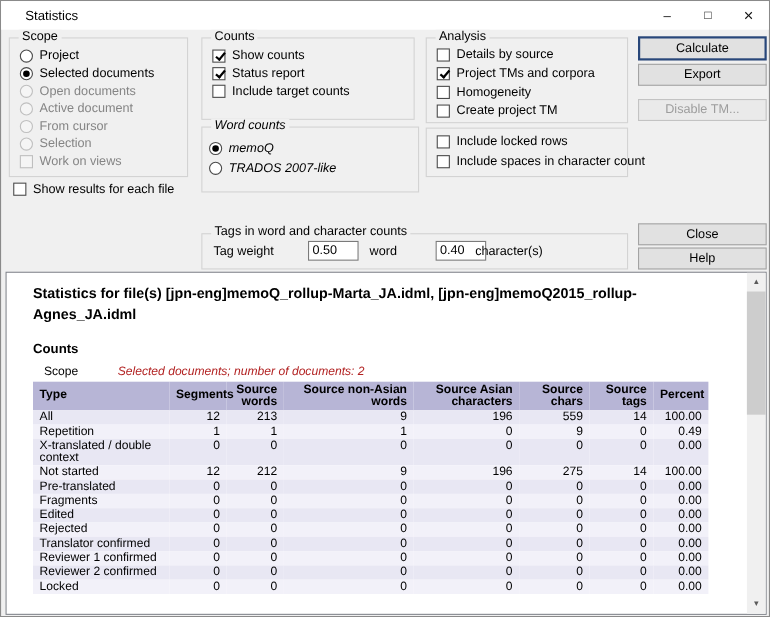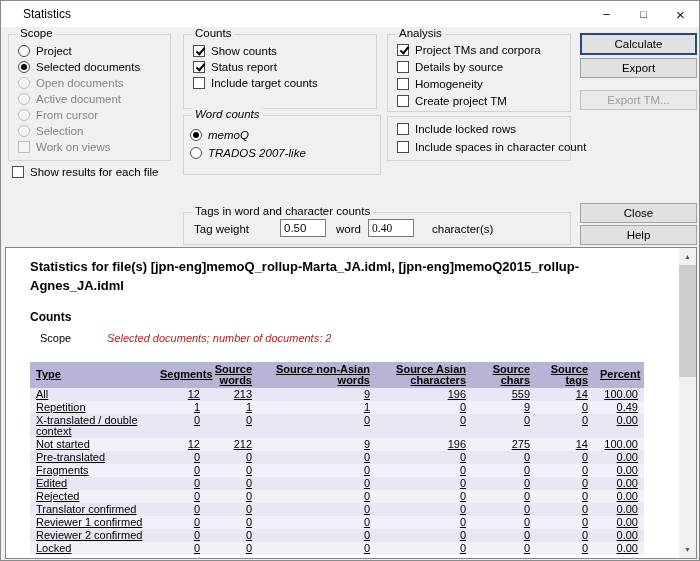--- a/index.html
+++ b/index.html
@@ -46,22 +46,22 @@
   
   .panel { position:absolute; left:4px; top:246px; width:692px; height:312px; background:#fff;
     border:1px solid #82858c; }
   .panel-content { position:absolute; left:0; top:0; right:17px; bottom:0; padding:10px 8px 0 24px;
     overflow:hidden; }
   .results-title { font-weight:bold; font-size:13px; line-height:1.45; width:628px; }
   .counts-heading { font-weight:bold; font-size:12px; margin-top:14px; }
   .scope-line { margin-top:8px; padding-left:10px; font-size:11px; }
   .scope-line .sl-label { display:inline-block; width:67px; }
   .scope-line .sl-value { color:#b22222; font-style:italic; }
-  table.stats { border-collapse:collapse; table-layout:fixed; width:614px; margin-top:18px;
-    font-size:11px;text-decoration:underline; }
+  table.stats { border-collapse:collapse; table-layout:fixed; width:614px; margin-top:3px;
+    font-size:11px; }
   table.stats th { background:#b7b5d6; font-weight:bold; text-align:right; vertical-align:middle;
     padding:2px 6px; line-height:11px; white-space:pre-line; height:26px; }
   table.stats th.c0 { text-align:left; width:124px; }
   table.stats th.c1 { width:52px; } table.stats th.c2 { width:52px; }
   table.stats th.c3 { width:118px; } table.stats th.c4 { width:96px; }
   table.stats th.c5 { width:64px; } table.stats th.c6 { width:58px; }
   table.stats th.c7 { width:50px; }
   table.stats td { padding:1px 6px; line-height:11px; text-align:right; vertical-align:top; }
   table.stats td.c0 { text-align:left; }
   table.stats tbody tr:nth-child(odd)  { background:#e8e7f3; }
@@ -163,26 +163,26 @@
           <span class="rb"></span>
           <span class="lbl">TRADOS 2007-like</span>
         </div>
       </div>
   </div>
 
   <div class="group" style="left:386px;top:33px;width:184px;height:78px;">
     <span class="group-label">Analysis</span>
     <div class="opts" style="left:9px;top:9px;gap:4px;">
         <div class="opt">
+          <span class="cb"></span>
+          <span class="lbl">Details by source</span>
+        </div>
+        <div class="opt">
           <span class="cb on"></span>
           <span class="lbl">Project TMs and corpora</span>
-        </div>
-        <div class="opt">
-          <span class="cb"></span>
-          <span class="lbl">Details by source</span>
         </div>
         <div class="opt">
           <span class="cb"></span>
           <span class="lbl">Homogeneity</span>
         </div>
         <div class="opt">
           <span class="cb"></span>
           <span class="lbl">Create project TM</span>
         </div>
       </div>
@@ -200,27 +200,27 @@
         </div>
       </div>
   </div>
 
 
   <div class="group" style="left:182px;top:211px;width:388px;height:33px;">
     <span class="group-label">Tags in word and character counts</span>
     <span class="tagrow-label" style="left:10px;top:10px;">Tag weight</span>
     <input class="tagfield" style="left: 96px; top: 6px;" value="0.50">
     <span class="tagrow-label" style="left:152px;top:10px;">word</span>
-    <input class="tagfield" style="left: 184px; top: 6px; font-family: Liberation Serif, serif;" value="0.40">
+    <input class="tagfield" style="left: 212px; top: 6px;" value="0.40">
     <span class="tagrow-label" style="left:248px;top:10px;">character(s)</span>
   </div>
 
   <div class="btn default" style="top:32px;">Calculate</div>
   <div class="btn" style="top:57px;">Export</div>
-  <div class="btn disabled" style="top:89px;">Export TM...</div>
+  <div class="btn disabled" style="top:89px;">Disable TM...</div>
   <div class="btn" style="top:202px;">Close</div>
   <div class="btn" style="top:224px;">Help</div>
 
   <div class="panel">
     <div class="panel-content">
       <div class="results-title">Statistics for file(s) [jpn-eng]memoQ_rollup-Marta_JA.idml, [jpn-eng]memoQ2015_rollup-Agnes_JA.idml</div>
       <div class="counts-heading">Counts</div>
       <div class="scope-line">
         <span class="sl-label">Scope</span><span class="sl-value">Selected documents; number of documents: 2</span>
       </div>

